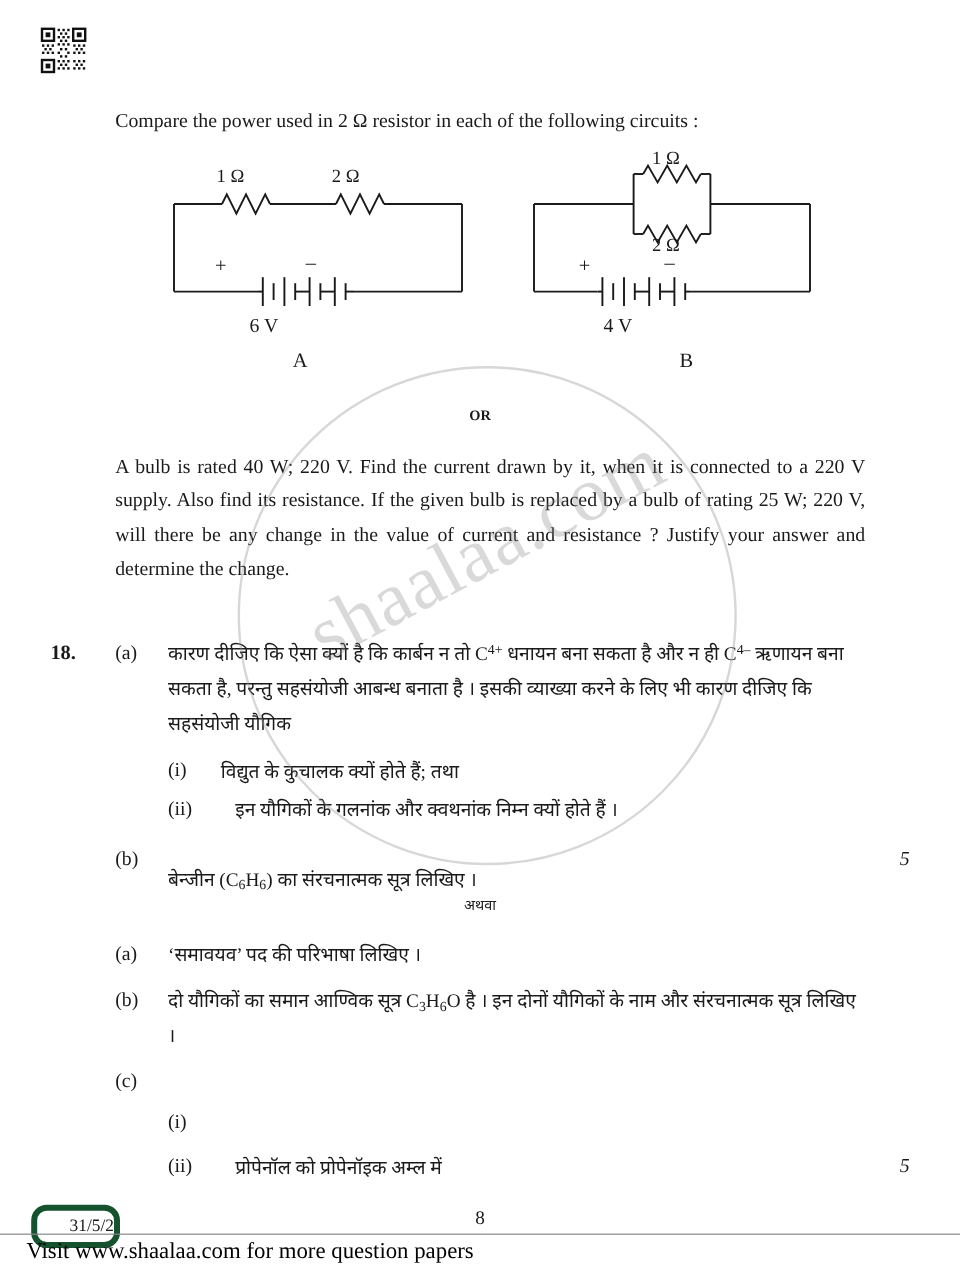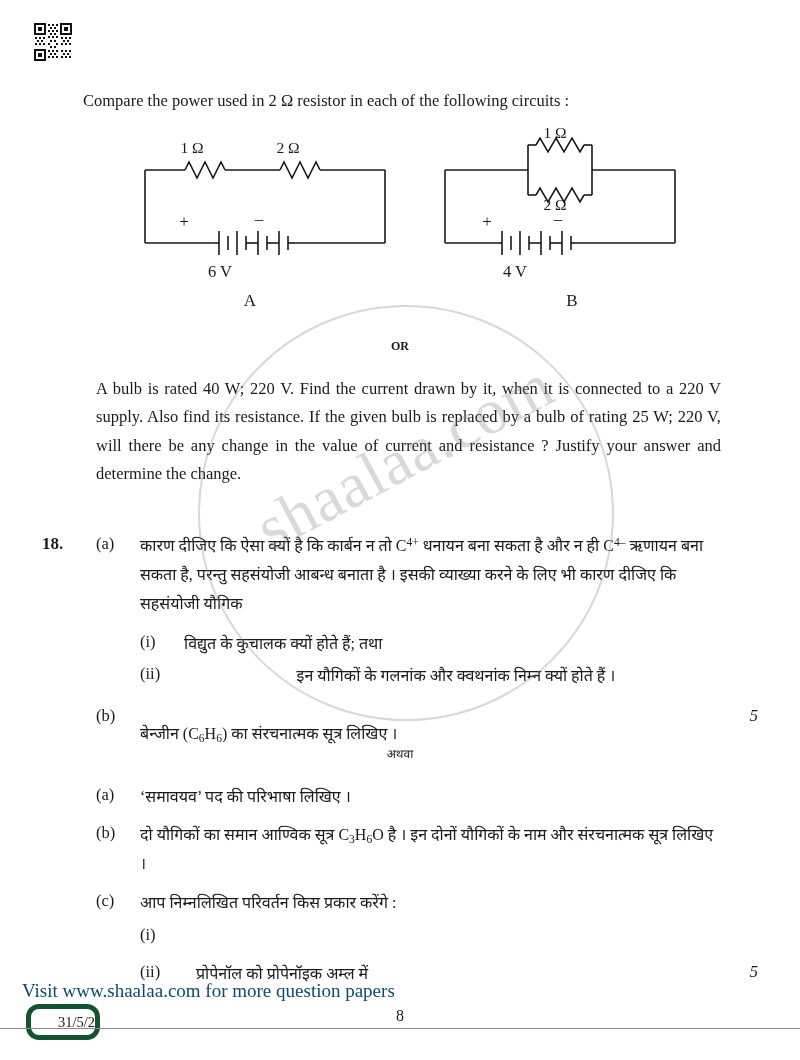--- a/index.html
+++ b/index.html
@@ -139,23 +139,23 @@
   .footer-rule {
     position: absolute;
     left: 0;
     right: 0;
     top: 1028px;
     border-top: 1px solid #888;
   }
   .footer-note {
     position: absolute;
     left: 22px;
-    top: 980px;
+    top: 1032px;
     font-size: 19px;
-    color: #0c4a6e;
+    color: #000000;
   }
 </style>
 </head>
 <body>
 
 <div class="page">
 
   <svg class="qr" viewBox="0 0 40 40" xmlns="http://www.w3.org/2000/svg">
     <rect x="0" y="0" width="40" height="40" fill="#fff"></rect>
     <g fill="#111">
@@ -218,21 +218,21 @@
         <rect x="34" y="31" width="2" height="2"></rect>
       <rect x="28" y="34" width="2" height="2"></rect>
         <rect x="32" y="34" width="2" height="2"></rect>
         <rect x="36" y="34" width="2" height="2"></rect>
     </g>
   </svg>
 
   <div class="watermark"></div>
   <div class="watermark-text">shaalaa.com</div>
 
-  <div class="q-line" style="left:83px; top:88px; width:640px;">Compare the power used in 2 Ω resistor in each of the following circuits :</div>
+  <div class="q-line" style="left:96px; top:88px; width:640px;">Compare the power used in 2 Ω resistor in each of the following circuits :</div>
 
   <svg class="circuit" style="left:140px; top:125px; width:250px; height:135px;" viewBox="0 0 250 135" xmlns="http://www.w3.org/2000/svg">
     <g fill="none" stroke="#1a1a1a" stroke-width="1.6">
 
       <path d="M5,45 L45,45"></path>
       <path d="M45,45 L49,37 L57,53 L65,37 L73,53 L81,37 L85,45"></path>
       <path d="M85,45 L140,45"></path>
       <path d="M140,45 L144,37 L152,53 L160,37 L168,53 L176,37 L180,45"></path>
       <path d="M180,45 L245,45"></path>
 
@@ -314,41 +314,40 @@
   <div class="hindi" style="position:absolute; left:140px; top:532px; width:585px;">
     <span>कारण दीजिए कि ऐसा क्यों है कि कार्बन न तो C</span><sup>4+</sup><span> धनायन बना सकता है और न</span>
     <span>ही C</span><sup>4–</sup><span> ऋणायन बना सकता है, परन्तु सहसंयोजी आबन्ध बनाता है । इसकी व्याख्या</span>
     <span>करने के लिए भी कारण दीजिए कि सहसंयोजी यौगिक</span>
   </div>
 
   <div class="sublabel" style="left:140px; top:632px;">(i)</div>
   <div class="hindi" style="position:absolute; left:184px; top:630px; width:520px;">विद्युत के कुचालक क्यों होते हैं; तथा</div>
 
   <div class="sublabel" style="left:140px; top:664px;">(ii)</div>
-  <div class="hindi" style="position:absolute; left:196px; top:662px; width:520px;text-align:center;">इन यौगिकों के गलनांक और क्वथनांक निम्न क्यों होते हैं ।</div>
+  <div class="hindi" style="position:absolute; left:196px; top:662px; width:520px;">इन यौगिकों के गलनांक और क्वथनांक निम्न क्यों होते हैं ।</div>
 
   <div class="sublabel" style="left:96px; top:706px;">(b)</div>
   <div class="hindi" style="position:absolute; left:140px; top:720px; width:560px;">
     <span>बेन्जीन (C</span><sub>6</sub><span>H</span><sub>6</sub><span>) का संरचनात्मक सूत्र लिखिए ।</span>
   </div>
   <div class="marks" style="top:706px;">5</div>
 
   <div class="center-label" style="left:0; right:0; top:745px; font-weight:normal;">अथवा</div>
 
   <div class="sublabel" style="left:96px; top:785px;">(a)</div>
   <div class="hindi" style="position:absolute; left:140px; top:783px; width:560px;">‘समावयव’ पद की परिभाषा लिखिए ।</div>
 
   <div class="sublabel" style="left:96px; top:823px;">(b)</div>
   <div class="hindi" style="position:absolute; left:140px; top:821px; width:580px;">
     <span>दो यौगिकों का समान आण्विक सूत्र C</span><sub>3</sub><span>H</span><sub>6</sub><span>O है । इन दोनों यौगिकों के नाम और</span>
     <span>संरचनात्मक सूत्र लिखिए ।</span>
   </div>
 
   <div class="sublabel" style="left:96px; top:891px;">(c)</div>
-  <div class="hindi" style="position:absolute; left:140px; top:889px; width:560px;">आप निम्नलिखित परिवर्तन किस प्रकार करेंगे :</div>
 
   <div class="sublabel" style="left:140px; top:925px;">(i)</div>
 
   <div class="sublabel" style="left:140px; top:962px;">(ii)</div>
   <div class="hindi" style="position:absolute; left:196px; top:960px; width:520px;">प्रोपेनॉल को प्रोपेनॉइक अम्ल में</div>
   <div class="marks" style="top:962px;">5</div>
 
   <div class="footer-code">31/5/2</div>
   <div class="page-no">8</div>
   <div class="footer-rule"></div>

